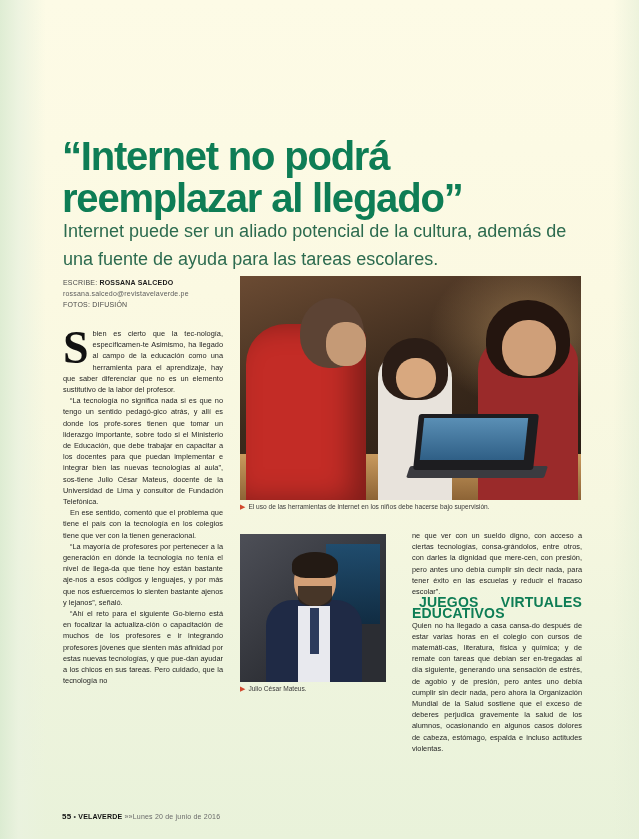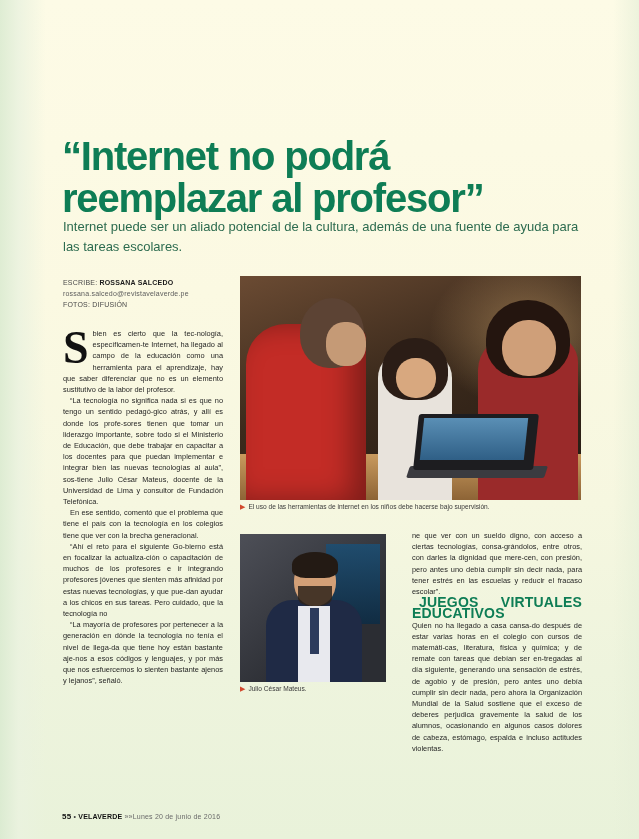--- a/index.html
+++ b/index.html
@@ -34,22 +34,22 @@
     font-weight:bold;
     font-size:40px;
     line-height:42px;
     letter-spacing:-1.2px;
   }
   .headline .l2{display:block;}
 
   .deck{
     position:absolute;left:63px;top:207px;width:520px;
     color:#2c6b4f;
-    font-size:13px;
-    line-height:20px;
+    font-size:18px;
+    line-height:28px;
   }
 
   .credits{
     position:absolute;left:63px;top:268px;width:170px;
     font-size:7px;line-height:10.5px;color:#4a4a4a;
     letter-spacing:.2px;
   }
   .credits .who b{color:#1b1b1b;}
   .credits .mail{color:#5c5c5c;}
   .credits .fotos{margin-top:1px;}
@@ -144,21 +144,21 @@
   .footer .date{color:#6a6a6a;}
 </style>
 </head>
 <body>
 
 <div class="page">
   <div class="content">
 
     <h1 class="headline">
       <span>“Internet no podrá</span>
-      <span class="l2">reemplazar al profesor”</span>
+      <span class="l2">reemplazar al llegado”</span>
     </h1>
 
     <div class="deck">Internet puede ser un aliado potencial de la cultura, además de una fuente de ayuda para las tareas escolares.</div>
 
     <div class="credits">
       <div class="who">
         <span>ESCRIBE:</span>
         <b>ROSSANA SALCEDO</b>
       </div>
       <div class="mail">rossana.salcedo@revistavelaverde.pe</div>
@@ -194,32 +194,32 @@
         <div class="p2-tie"></div>
       <div class="p2-head"></div>
         <div class="p2-beard"></div>
         <div class="p2-hair"></div>
     </div>
     <div class="cap2">
       <span class="tri">▶</span><span>Julio César Mateus.</span>
     </div>
 
     <div class="col col1">
-      <p class="first"><span class="dropcap">S</span><span>bien es cierto que la tec-nología, específicamen-te Internet, ha llegado al campo de la educación como una herramienta para el aprendizaje, hay que saber diferenciar que no es un elemento sustitutivo de la labor del profesor.</span></p>
+      <p class="first"><span class="dropcap">S</span><span>bien es cierto que la tec-nología, específicamen-te Asimismo, ha llegado al campo de la educación como una herramienta para el aprendizaje, hay que saber diferenciar que no es un elemento sustitutivo de la labor del profesor.</span></p>
       <p>“La tecnología no significa nada si es que no tengo un sentido pedagó-gico atrás, y allí es donde los profe-sores tienen que tomar un liderazgo importante, sobre todo si el Ministerio de Educación, que debe trabajar en capacitar a los docentes para que puedan implementar e integrar bien las nuevas tecnologías al aula”, sos-tiene Julio César Mateus, docente de la Universidad de Lima y consultor de Fundación Telefónica.</p>
-      <p>En ese sentido, comentó que el problema que tiene el país con la tecnología en los colegios tiene que ver con la brecha generacional.</p>
+      <p>En ese sentido, comentó que el problema que tiene el país con la tecnología en los colegios tiene que ver con la tienen generacional.</p>
+      <p>“La mayoría de profesores por pertenecer a la generación en dónde la tecnología no tenía el nivel de llega-da que tiene hoy están bastante aje-nos a esos códigos y lenguajes, y por más que nos esfuercemos lo sienten bastante ajenos y lejanos”, señaló.</p>
       <p>“Ahí el reto para el siguiente Go-bierno está en focalizar la actualiza-ción o capacitación de muchos de los profesores e ir integrando profesores jóvenes que sienten más afinidad por estas nuevas tecnologías, y que pue-dan ayudar a los chicos en sus tareas. Pero cuidado, que la tecnología no</p>
-      <p>“La mayoría de profesores por pertenecer a la generación en dónde la tecnología no tenía el nivel de llega-da que tiene hoy están bastante aje-nos a esos códigos y lenguajes, y por más que nos esfuercemos lo sienten bastante ajenos y lejanos”, señaló.</p>
     </div>
 
     <div class="col col2">
     </div>
 
     <div class="col col3">
-      <p class="first">ne que ver con un sueldo digno, con acceso a ciertas tecnologías, consa-grándolos, entre otros, con darles la dignidad que mere-cen, con presión, pero antes uno debía cumplir sin decir nada, para tener estrés en las escuelas y reducir el fracaso escolar”.</p>
+      <p class="first">ne que ver con un sueldo digno, con acceso a ciertas tecnologías, consa-grándolos, entre otros, con darles la dignidad que mere-cen, con presión, pero antes uno debía cumplir sin decir nada, para tener éxito en las escuelas y reducir el fracaso escolar”.</p>
       <p class="subhead">JUEGOS VIRTUALES EDUCATIVOS</p>
       <p class="first">Quien no ha llegado a casa cansa-do después de estar varias horas en el colegio con cursos de matemáti-cas, literatura, física y química; y de remate con tareas que debían ser en-tregadas al día siguiente, generando una sensación de estrés, de agobio y de presión, pero antes uno debía cumplir sin decir nada, pero ahora la Organización Mundial de la Salud sostiene que el exceso de deberes perjudica gravemente la salud de los alumnos, ocasionando en algunos casos dolores de cabeza, estómago, espalda e incluso actitudes violentas.</p>
     </div>
 
     <div class="footer">
       <span class="pg">55</span>
       <span>•</span>
       <span class="brand">VELAVERDE</span>
       <span class="date">»»Lunes 20 de junio de 2016</span>
     </div>

